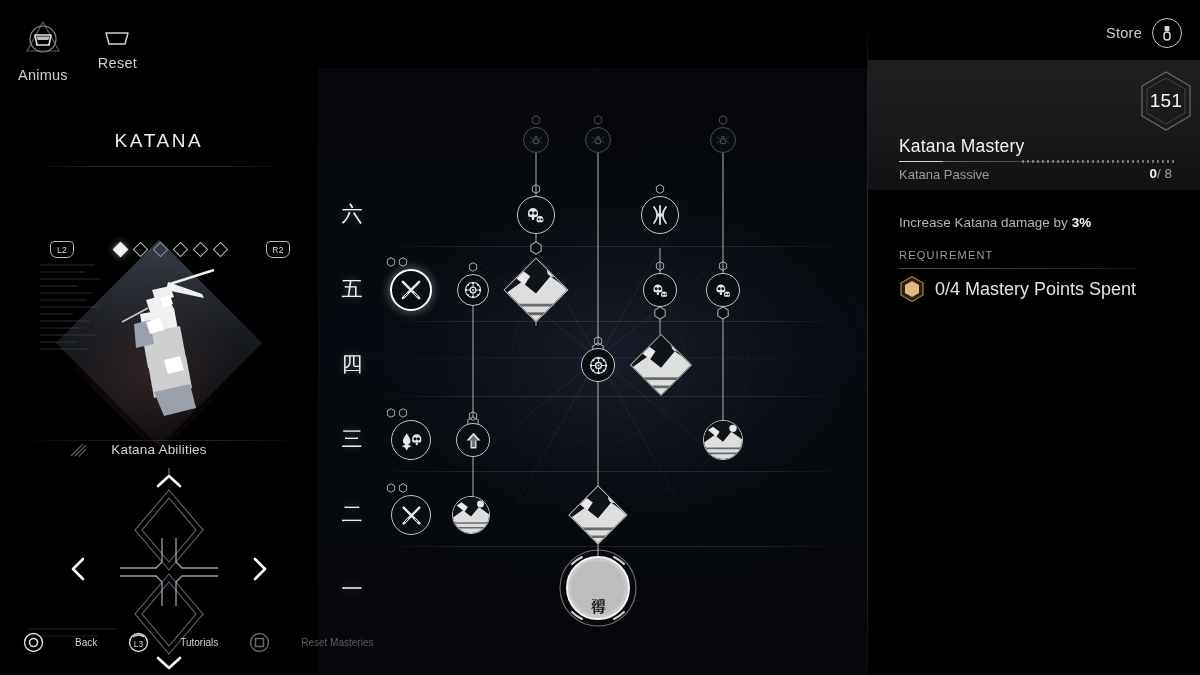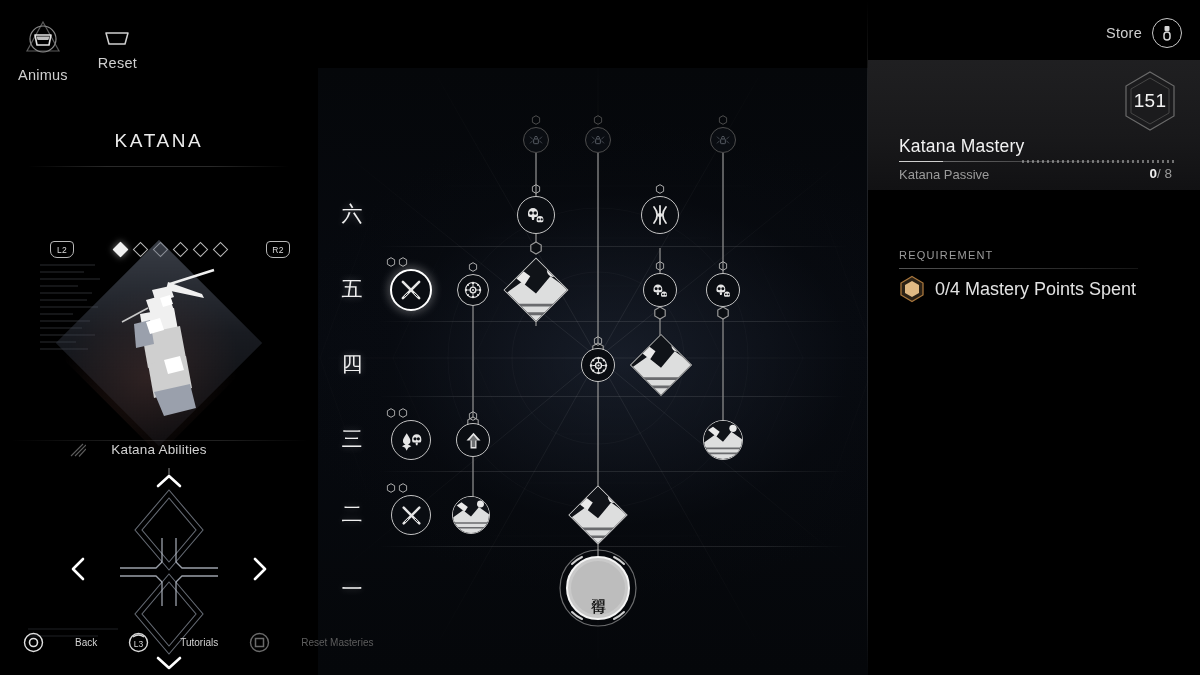--- a/index.html
+++ b/index.html
@@ -134,21 +134,21 @@
   .pips-cost { position:absolute; transform:translate(-50%,-50%); display:flex; gap:3px; }
   .hexpip { width:9px; height:10px; }
 
   .rootnode { position:absolute; transform:translate(-50%,-50%); }
 
   
   .rightpanel { position:absolute; left:868px; top:0; width:332px; height:675px; z-index:30;
     background:linear-gradient(180deg,#000 0%,#000 8%,#000 100%); }
   .rp-head { position:absolute; left:0; top:60px; width:332px; height:130px;
     background:linear-gradient(180deg,rgba(34,34,36,.92) 0%,rgba(26,26,28,.95) 58%,rgba(18,18,20,.96) 100%); }
-  .rp-hex { position:absolute; right:22px; top:70px; width:56px; height:62px; }
+  .rp-hex { position:absolute; right:6px; top:70px; width:56px; height:62px; }
   .rp-hex .num { position:absolute; inset:0; display:flex; align-items:center; justify-content:center;
     font-size:19px; color:#f3f3f3; letter-spacing:.3px; }
   .rp-title { position:absolute; left:31px; top:136px; font-size:17.5px; color:#f2f2f2; letter-spacing:.2px; }
   .rp-trule { position:absolute; left:31px; top:161px; width:44px; height:1.4px; background:#cfcfcf; }
   .rp-trule2 { position:absolute; left:75px; top:161px; width:195px; height:1px;
     background:linear-gradient(90deg,rgba(200,200,200,.45),rgba(200,200,200,.06)); }
   .rp-sub { position:absolute; left:31px; top:167px; font-size:13px; color:#9b9b9b; }
   .rp-count { position:absolute; right:28px; top:166px; font-size:13.5px; color:#9a9a9a; }
   .rp-count b { color:#f0f0f0; font-weight:600; }
   .rp-dots { position:absolute; right:26px; top:160px; width:152px; height:3px;
@@ -778,20 +778,23 @@
 
     <div class="rp-title">Katana Mastery</div>
     <div class="rp-trule"></div>
     <div class="rp-trule2"></div>
     <div class="rp-dots"></div>
     <div class="rp-sub">Katana Passive</div>
     <div class="rp-count">
       <b>0</b><span>/ 8</span>
     </div>
 
+    <div class="rp-desc">
+      <span>Increase Katana damage by </span><b>3%</b>
+    </div>
 
     <div class="rp-reqlab">REQUIREMENT</div>
     <div class="rp-reqrule"></div>
     <div class="rp-req">
       <svg width="26" height="28" viewBox="0 0 26 28">
         <path d="M13 1.5 L24 8 L24 20 L13 26.5 L2 20 L2 8 Z" fill="#2a2116" stroke="#a8763c" stroke-width="1.3"></path>
         <path d="M13 6 L20 10 L20 18 L13 22 L6 18 L6 10 Z" fill="#e0b984"></path>
       </svg>
       <span class="txt">0/4 Mastery Points Spent</span>
     </div>

